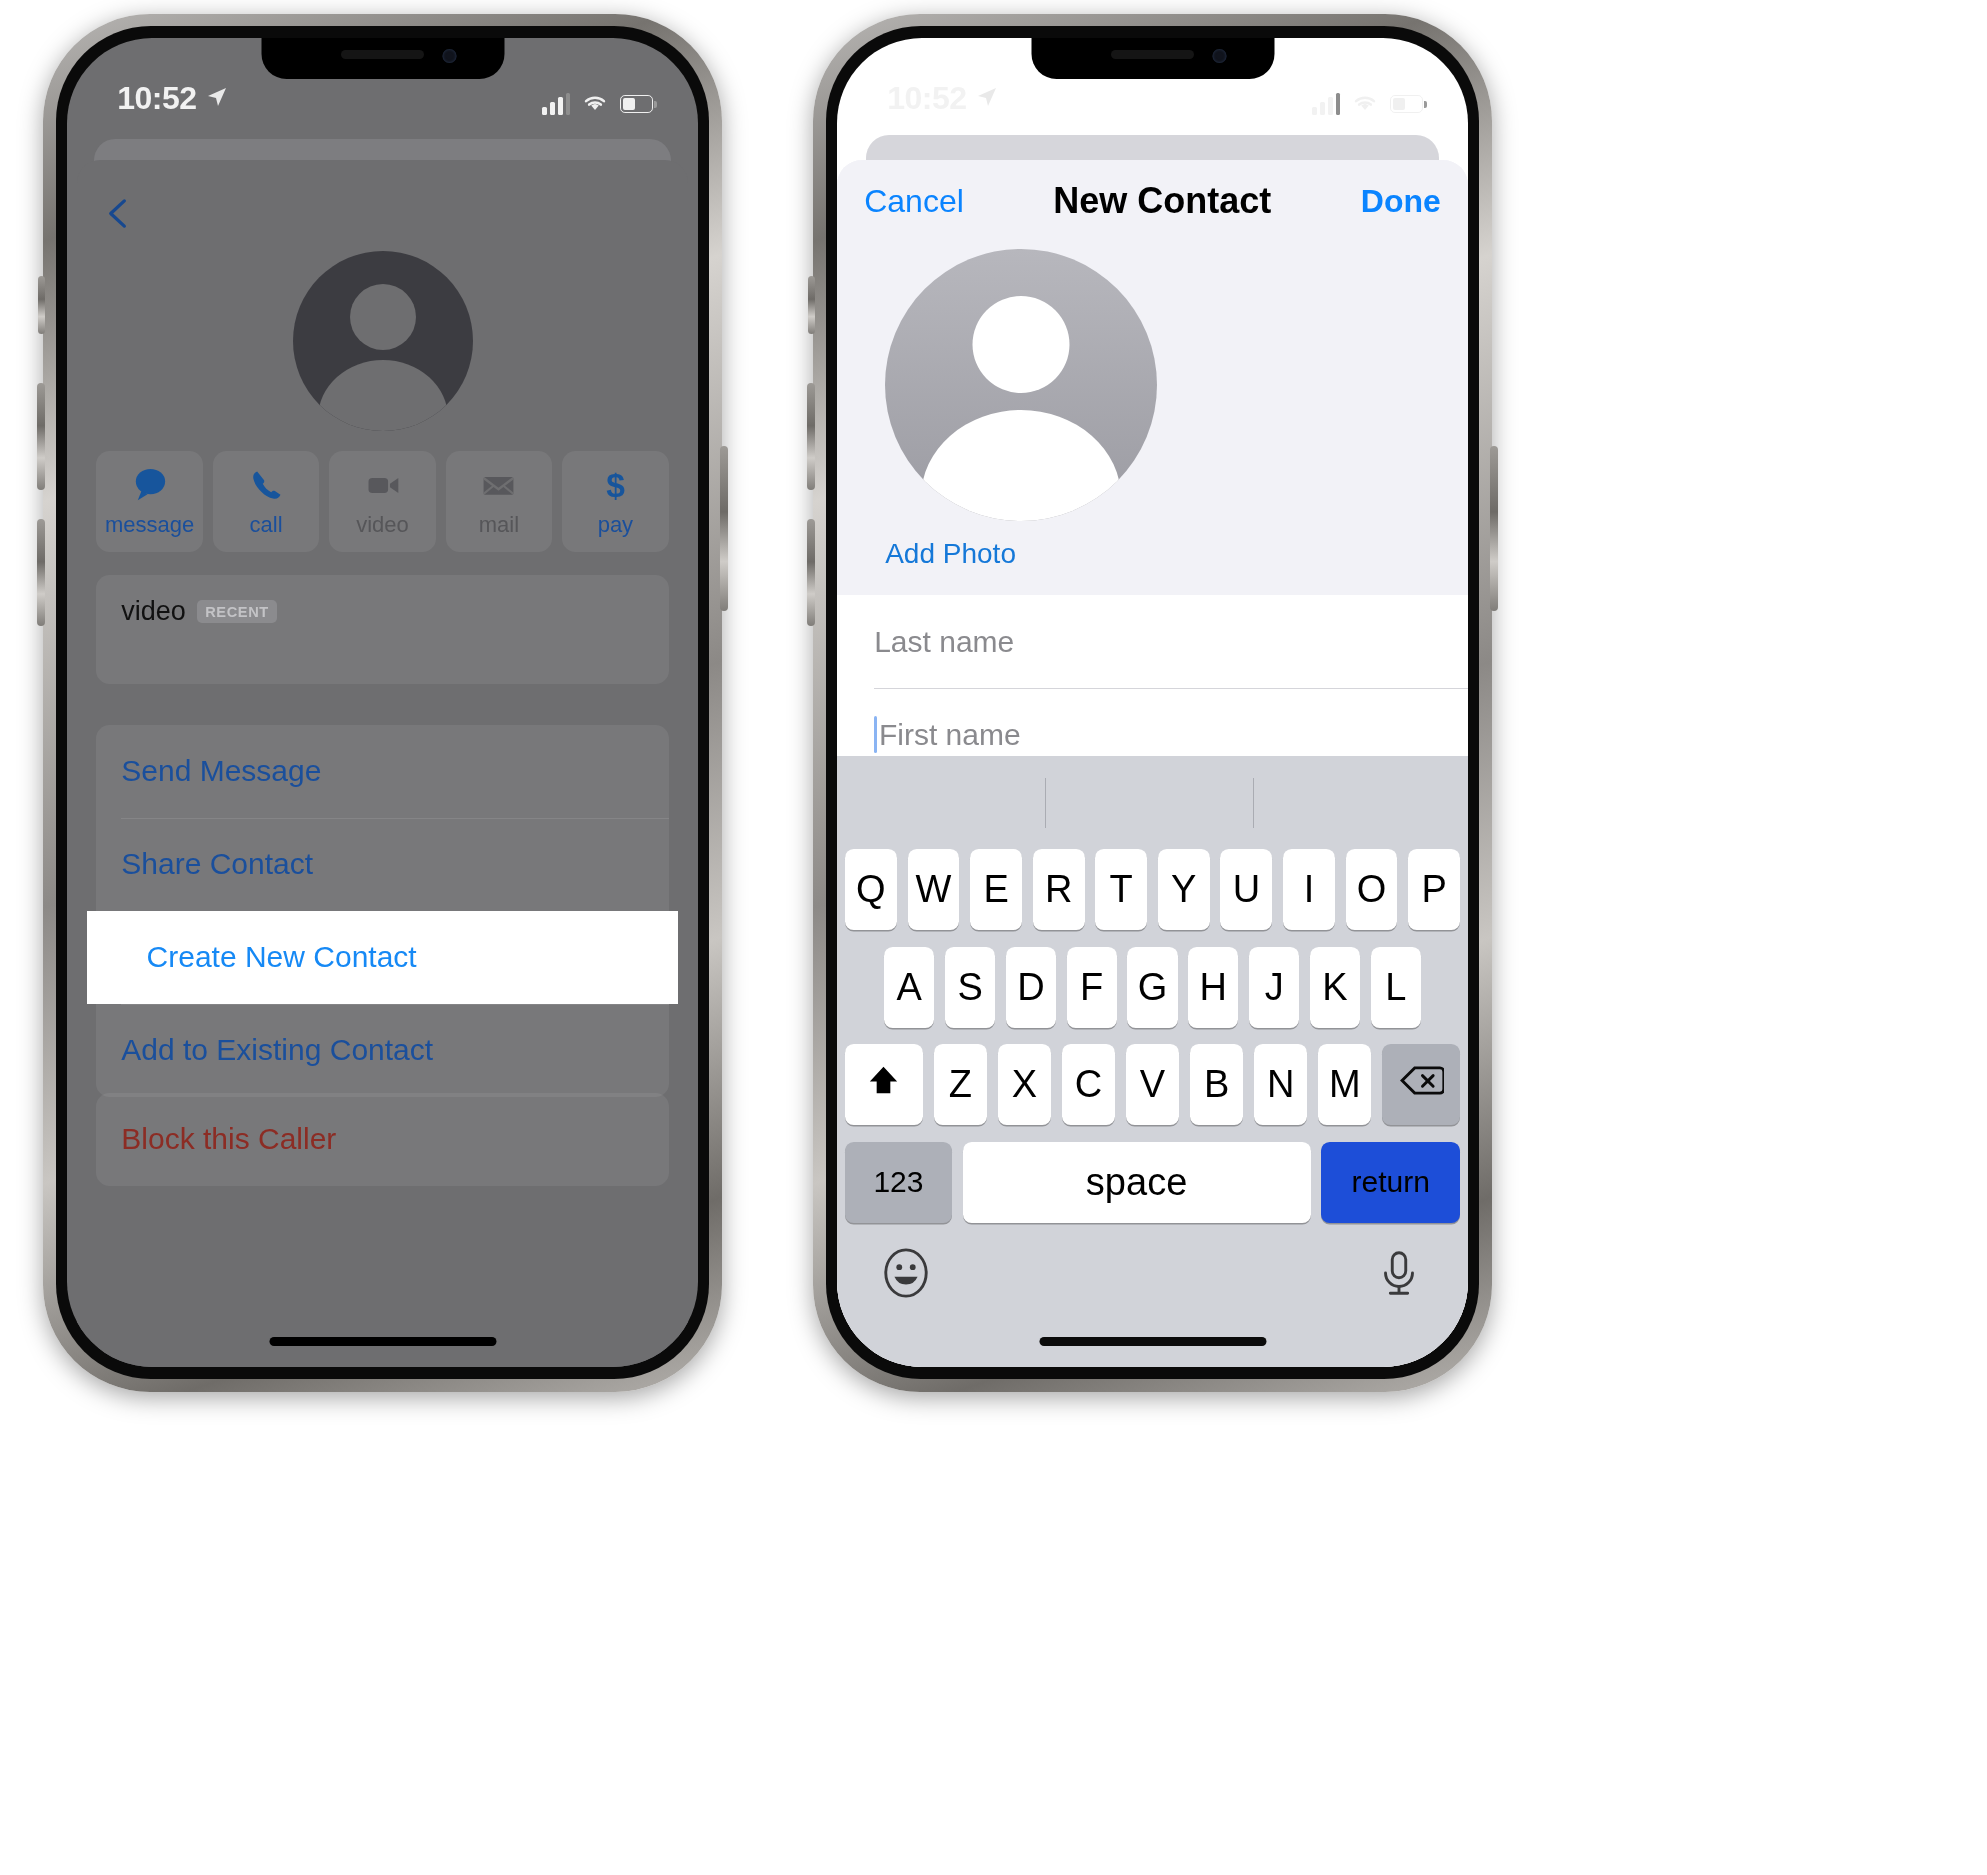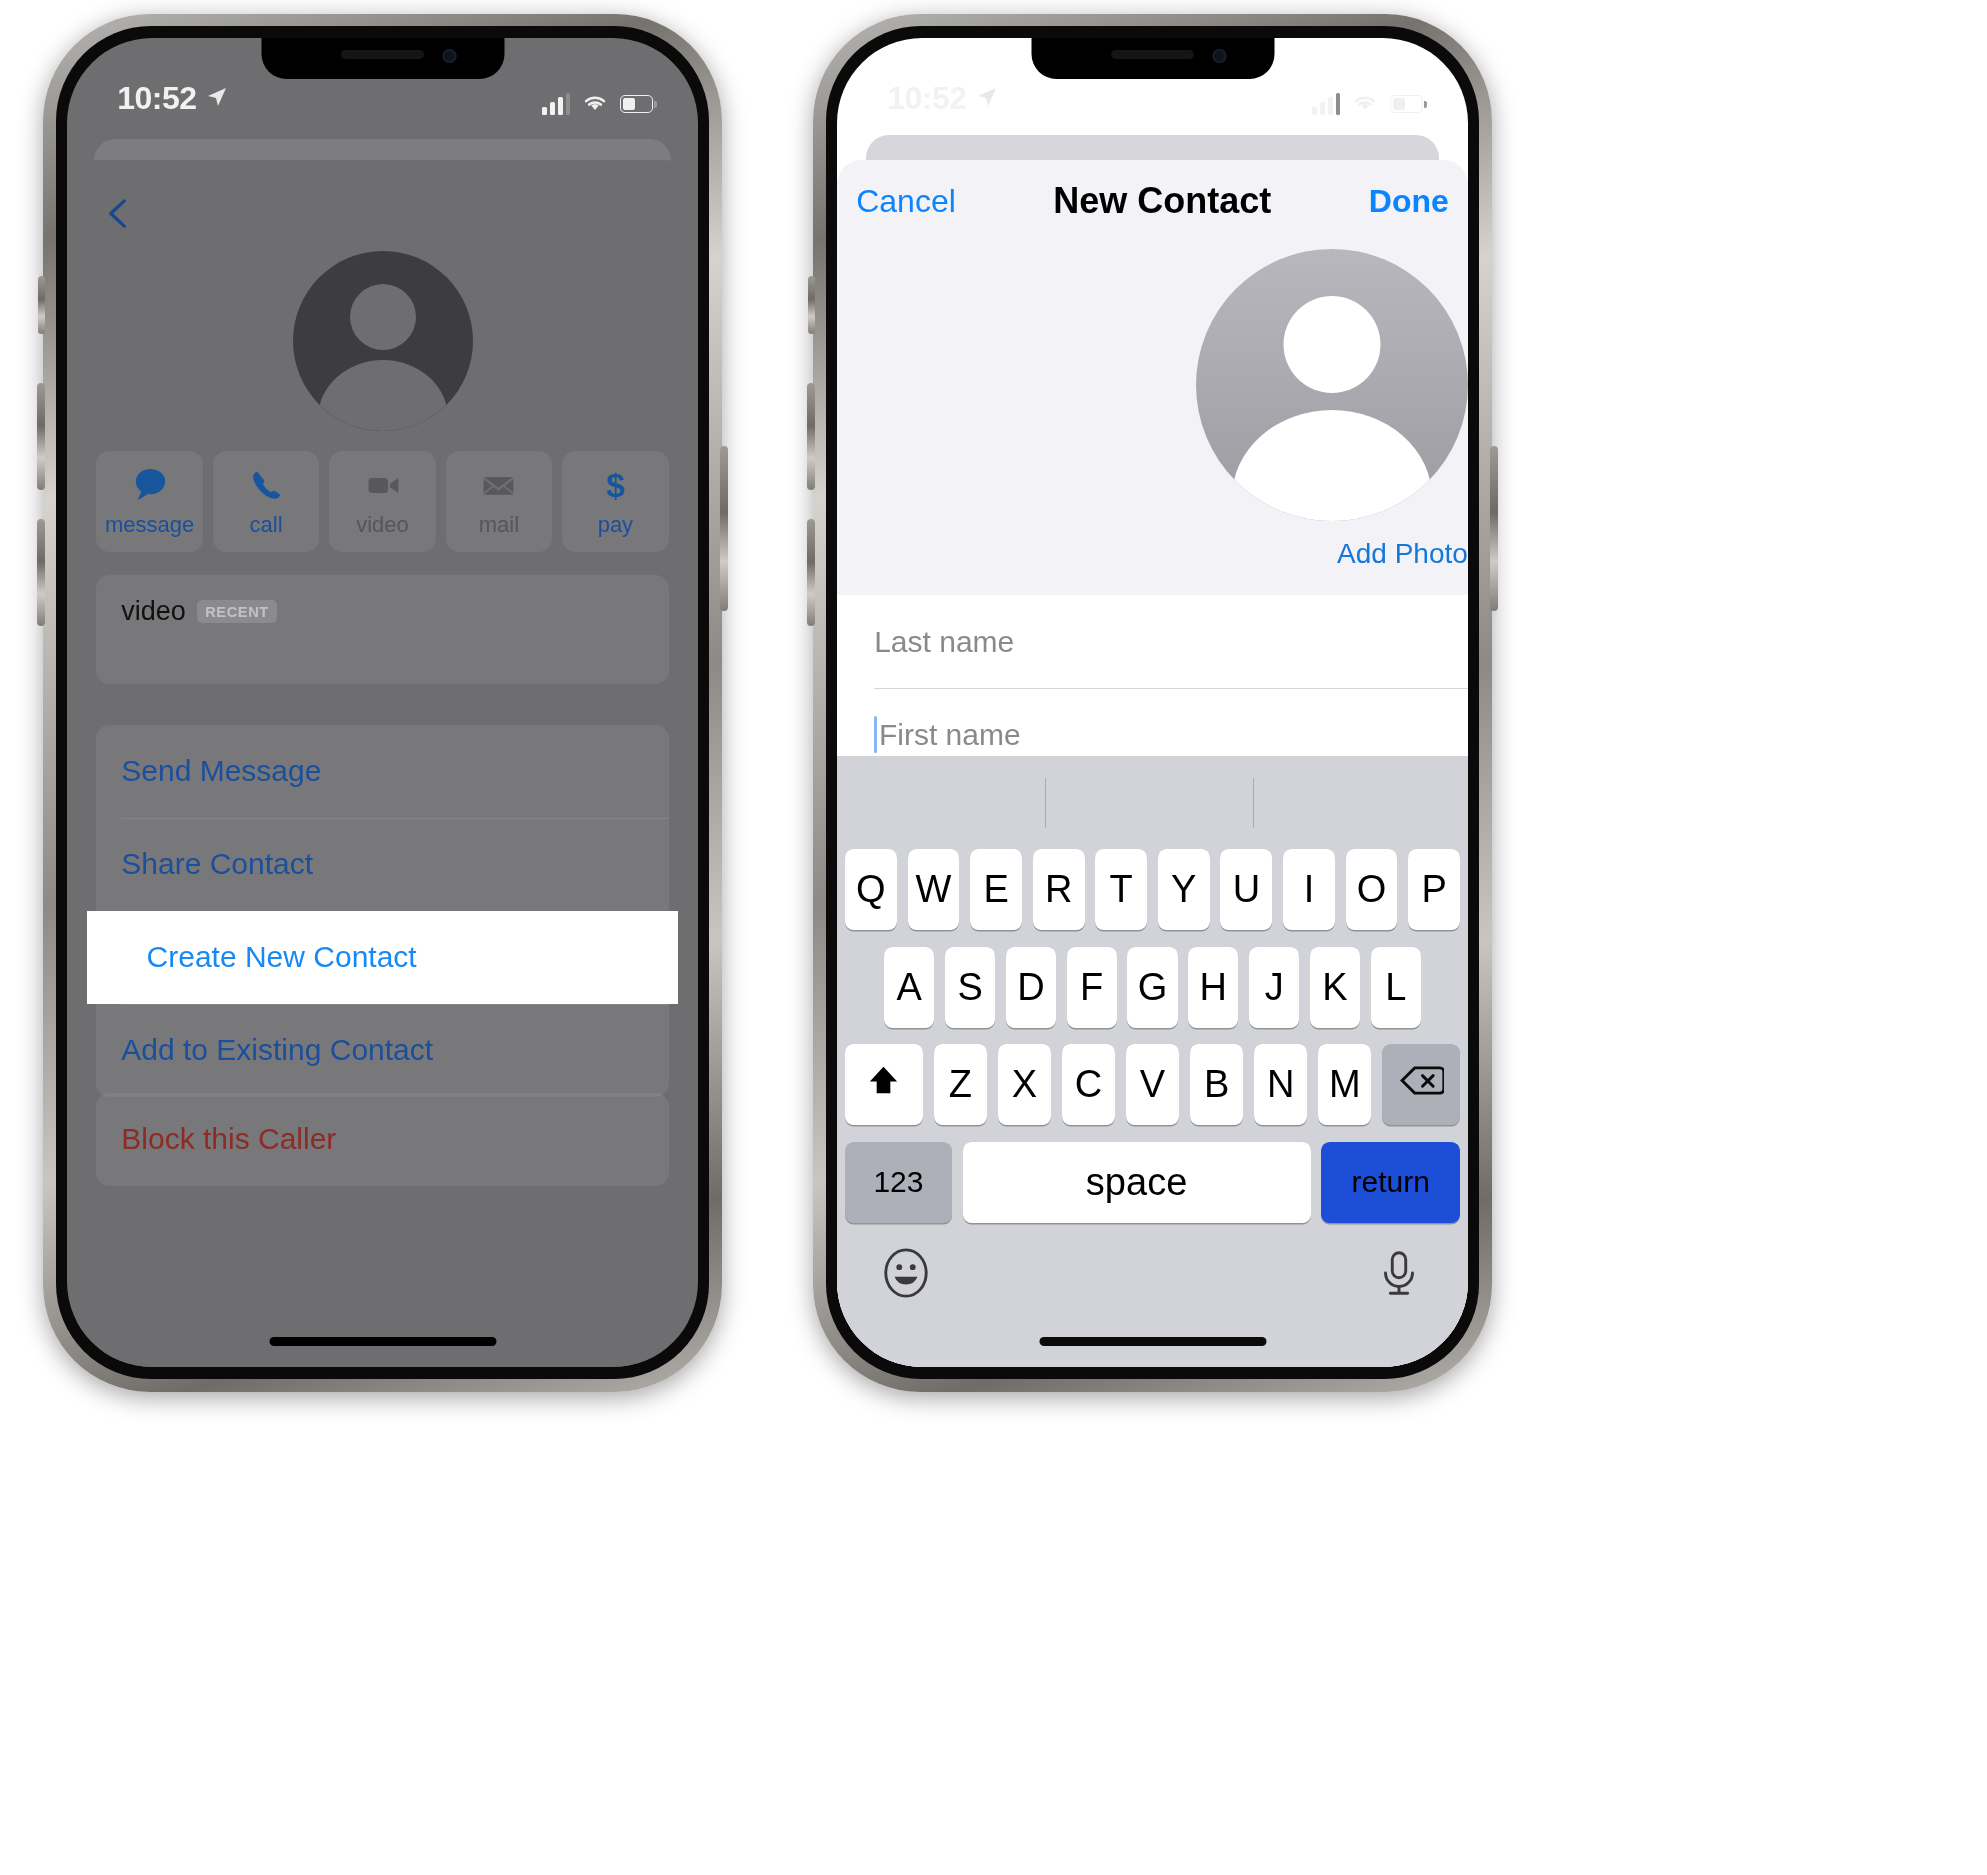--- a/index.html
+++ b/index.html
@@ -209,32 +209,32 @@
   .modal-sheet {
     position: absolute; left: 0; right: 0; top: 122px; bottom: 0;
     background: #f2f2f7;
     border-top-left-radius: 25px;
     border-top-right-radius: 25px;
     overflow: hidden;
   }
   .navbar {
     height: 83px;
     display: flex; align-items: center; justify-content: space-between;
-    padding: 0 19px;
+    padding: 0 27px;
     background: #f2f2f7;
     gap: 23px;
   }
   .nav-btn { font-size: 32px; color: #0a84ff; }
   .nav-btn.bold { font-weight: 700; }
   .nav-title { font-size: 36px; font-weight: 700; color:#000; }
 
   .photo-area {
     background: #f2f2f7;
     padding-bottom: 25px;
-    display:flex; flex-direction:column; align-items:flex-end;
+    display:flex; flex-direction:column; align-items:flex-start;margin-left:48px;
   }
   .avatar-light {
     width: 272px; height: 272px; border-radius: 50%;
     background: linear-gradient(180deg,#b7b7bd,#9b9ba2);
     position: relative; overflow: hidden;
     margin-top: 5.8px;
   }
   .avatar-light .head {
     position:absolute; left:50%; transform:translateX(-50%);
     top: 47px; width: 97px; height: 97px; border-radius:50%;

